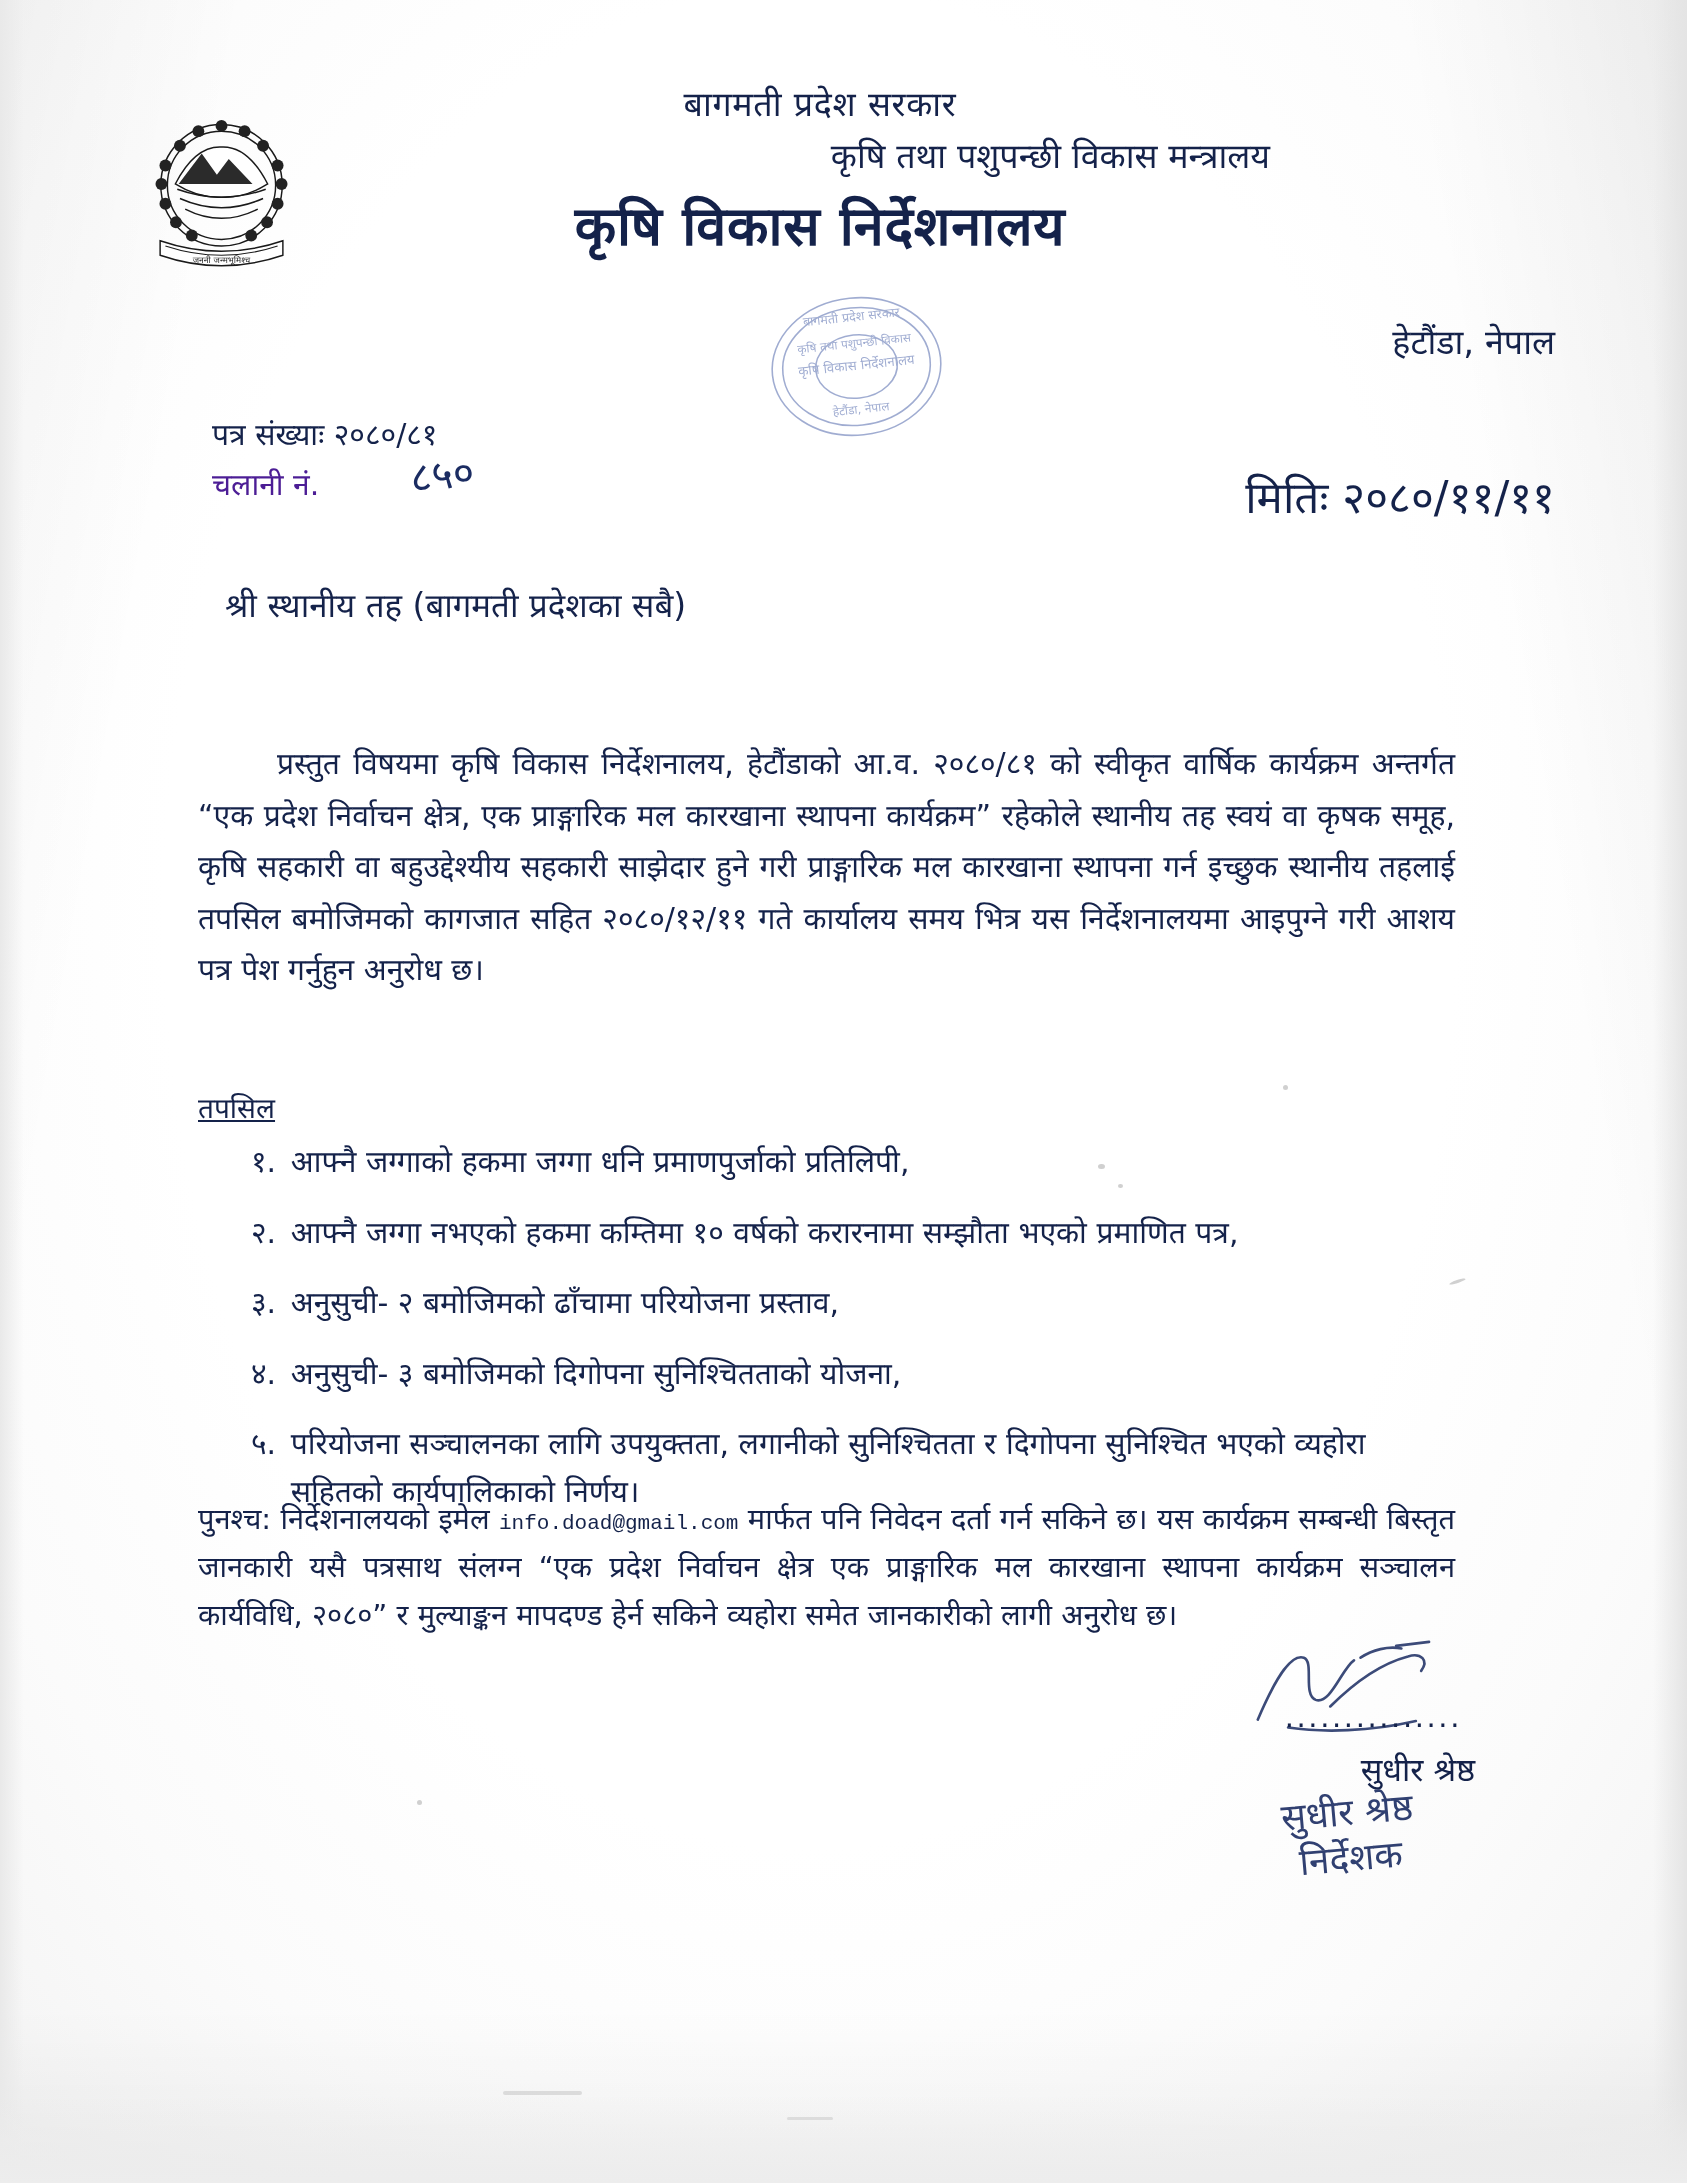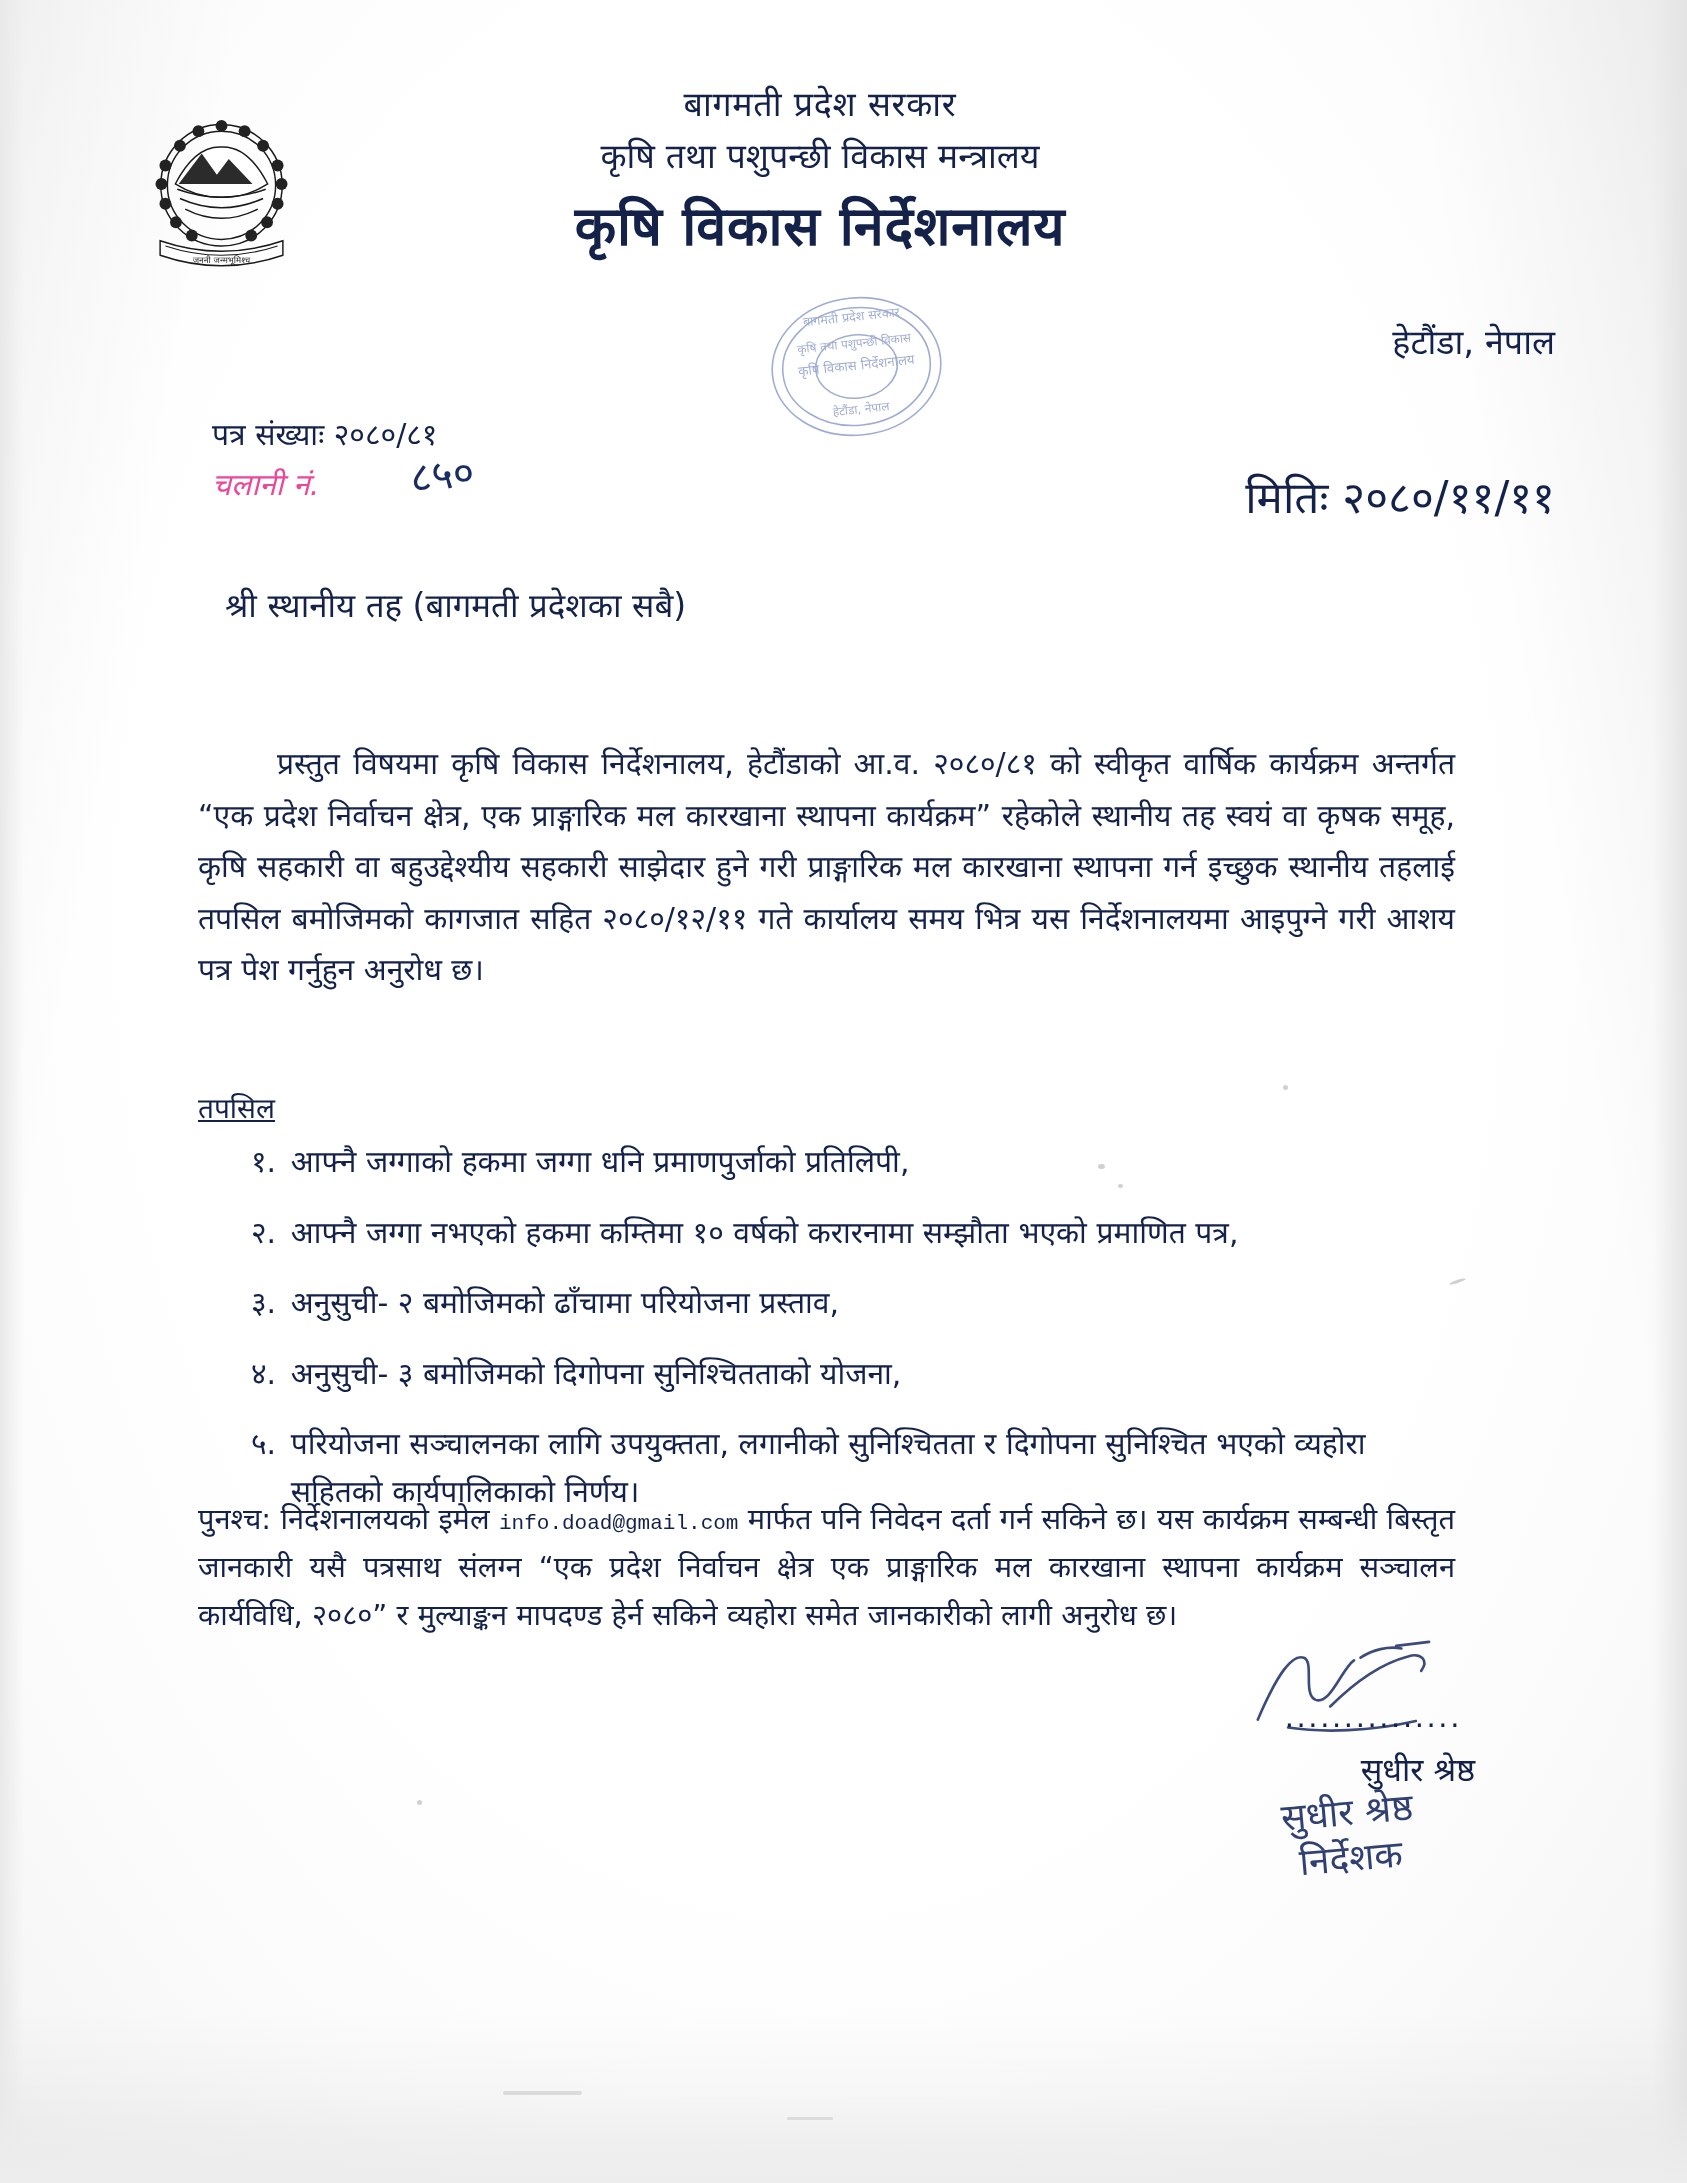--- a/index.html
+++ b/index.html
@@ -74,20 +74,21 @@
   }
   .gov-line {
     font-size: 34px;
     letter-spacing: 0.7px;
     line-height: 1.25;
   }
   .ministry-line {
     font-size: 34px;
     line-height: 1.3;
     margin-top: 8px;
+    text-align: right;
   }
   .office-line {
     font-size: 54px;
     font-weight: bold;
     letter-spacing: 0.7px;
     margin-top: 9.3px;
   }
   .place-line {
     position: absolute;
     right: 132px;
@@ -113,22 +114,21 @@
     left: 212px;
     top: 413px;
     font-size: 30px;
     color: #14224a;
   }
   .chalani {
     position: absolute;
     left: 212px;
     top: 463px;
     font-size: 30px;
-    color: #ec4899;
-    font-style: italic;
+    color: #4c1d95;
   }
   .chalani-hand {
     position: absolute;
     left: 410px;
     top: 445px;
     font-size: 41px;
     color: #1b2c62;
     font-family: "DejaVu Serif", serif;
     transform: rotate(-6deg);
   }

